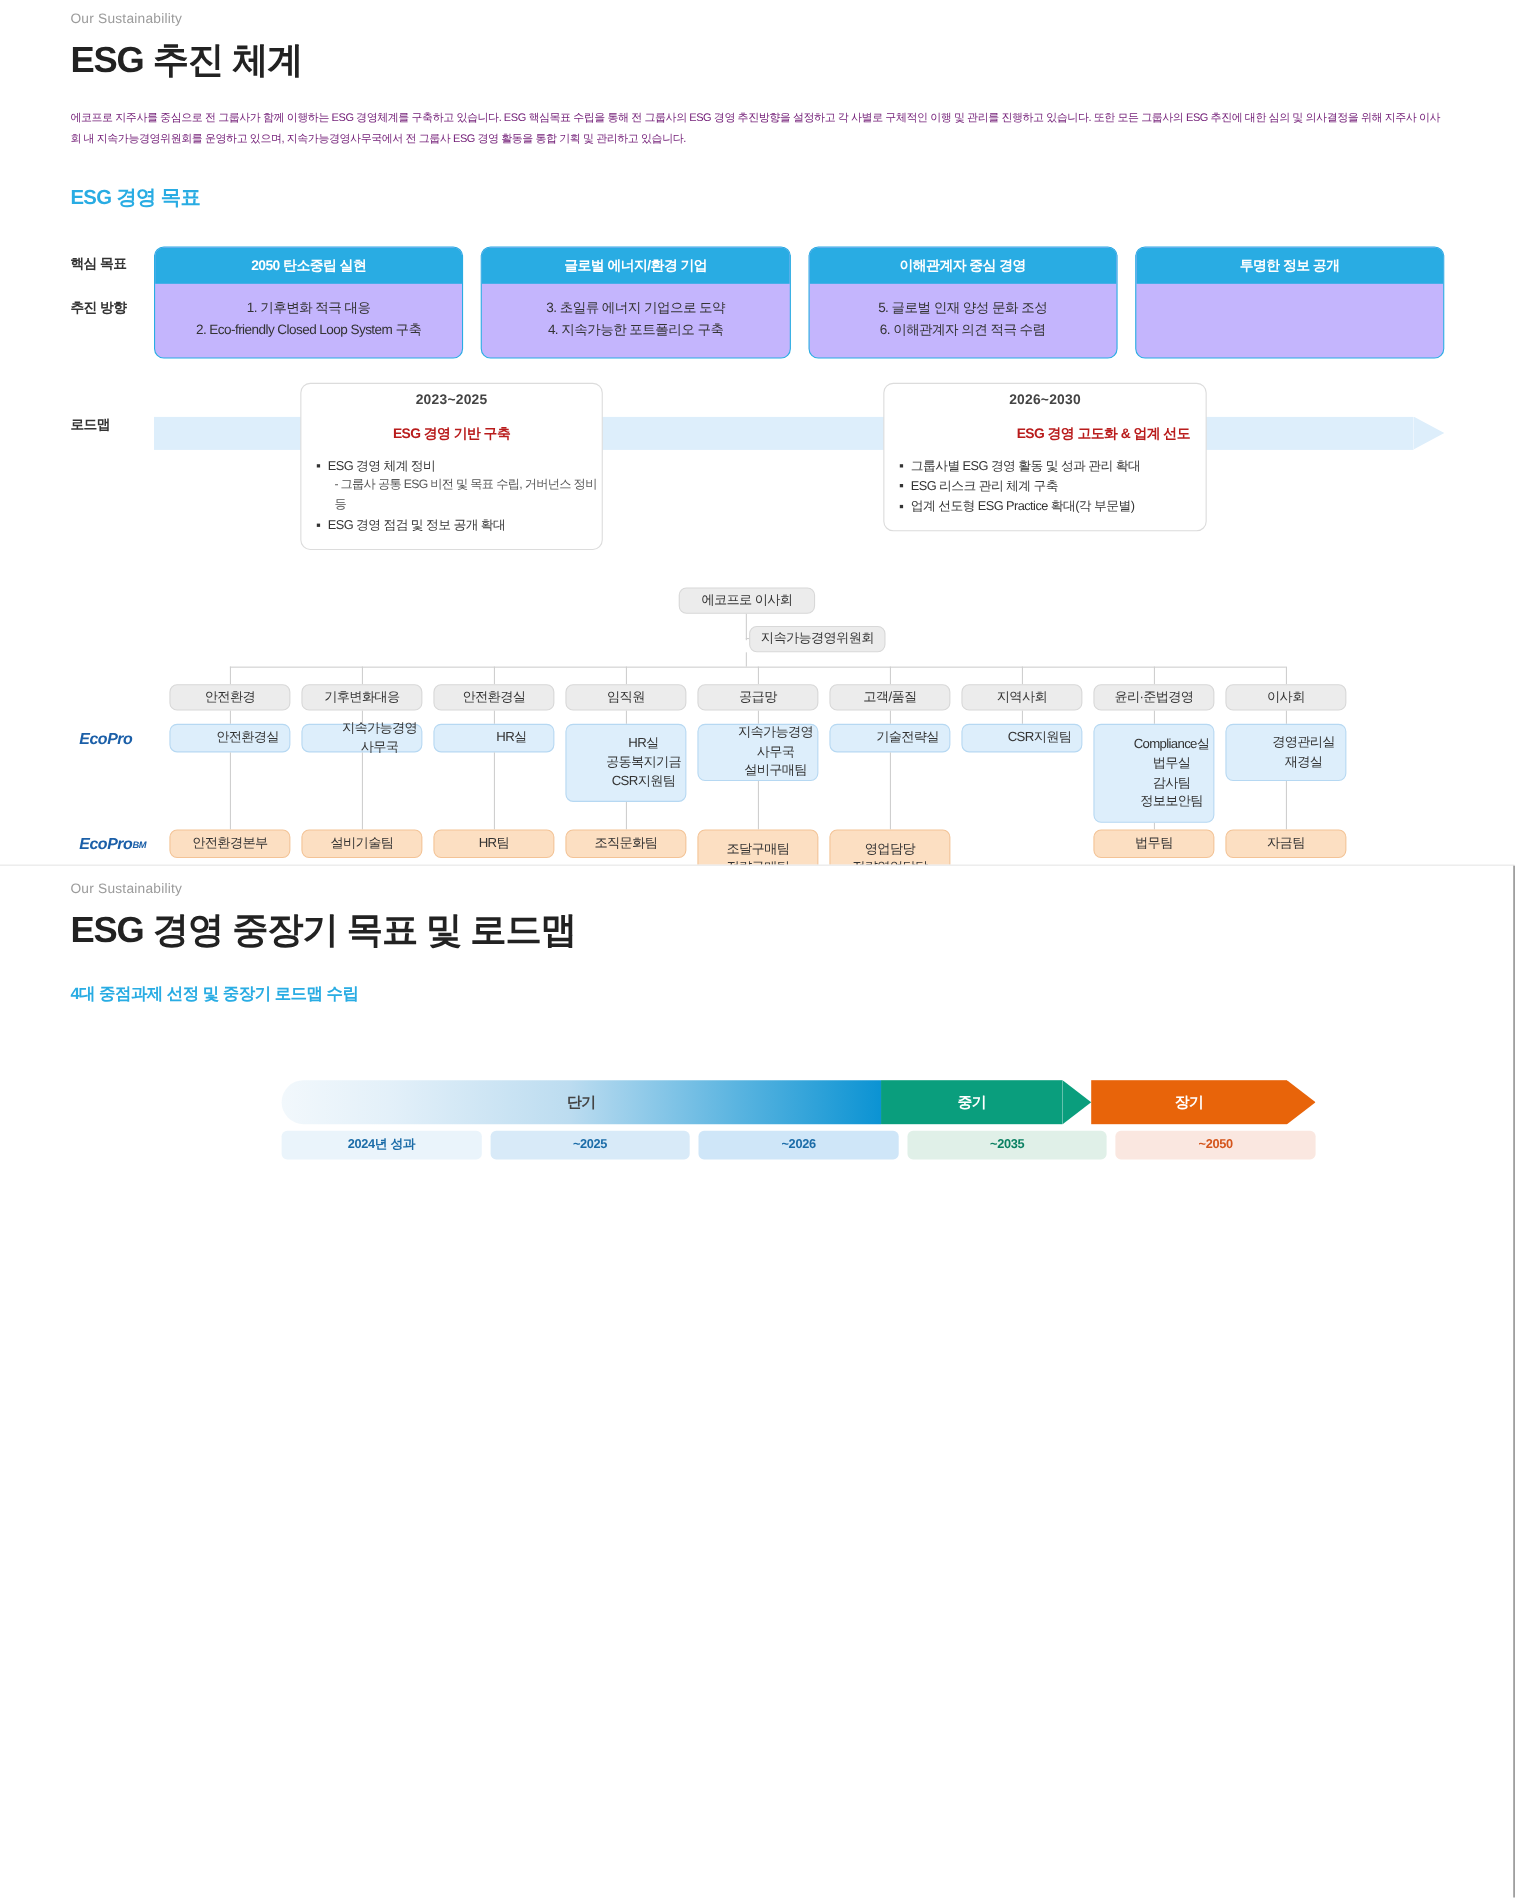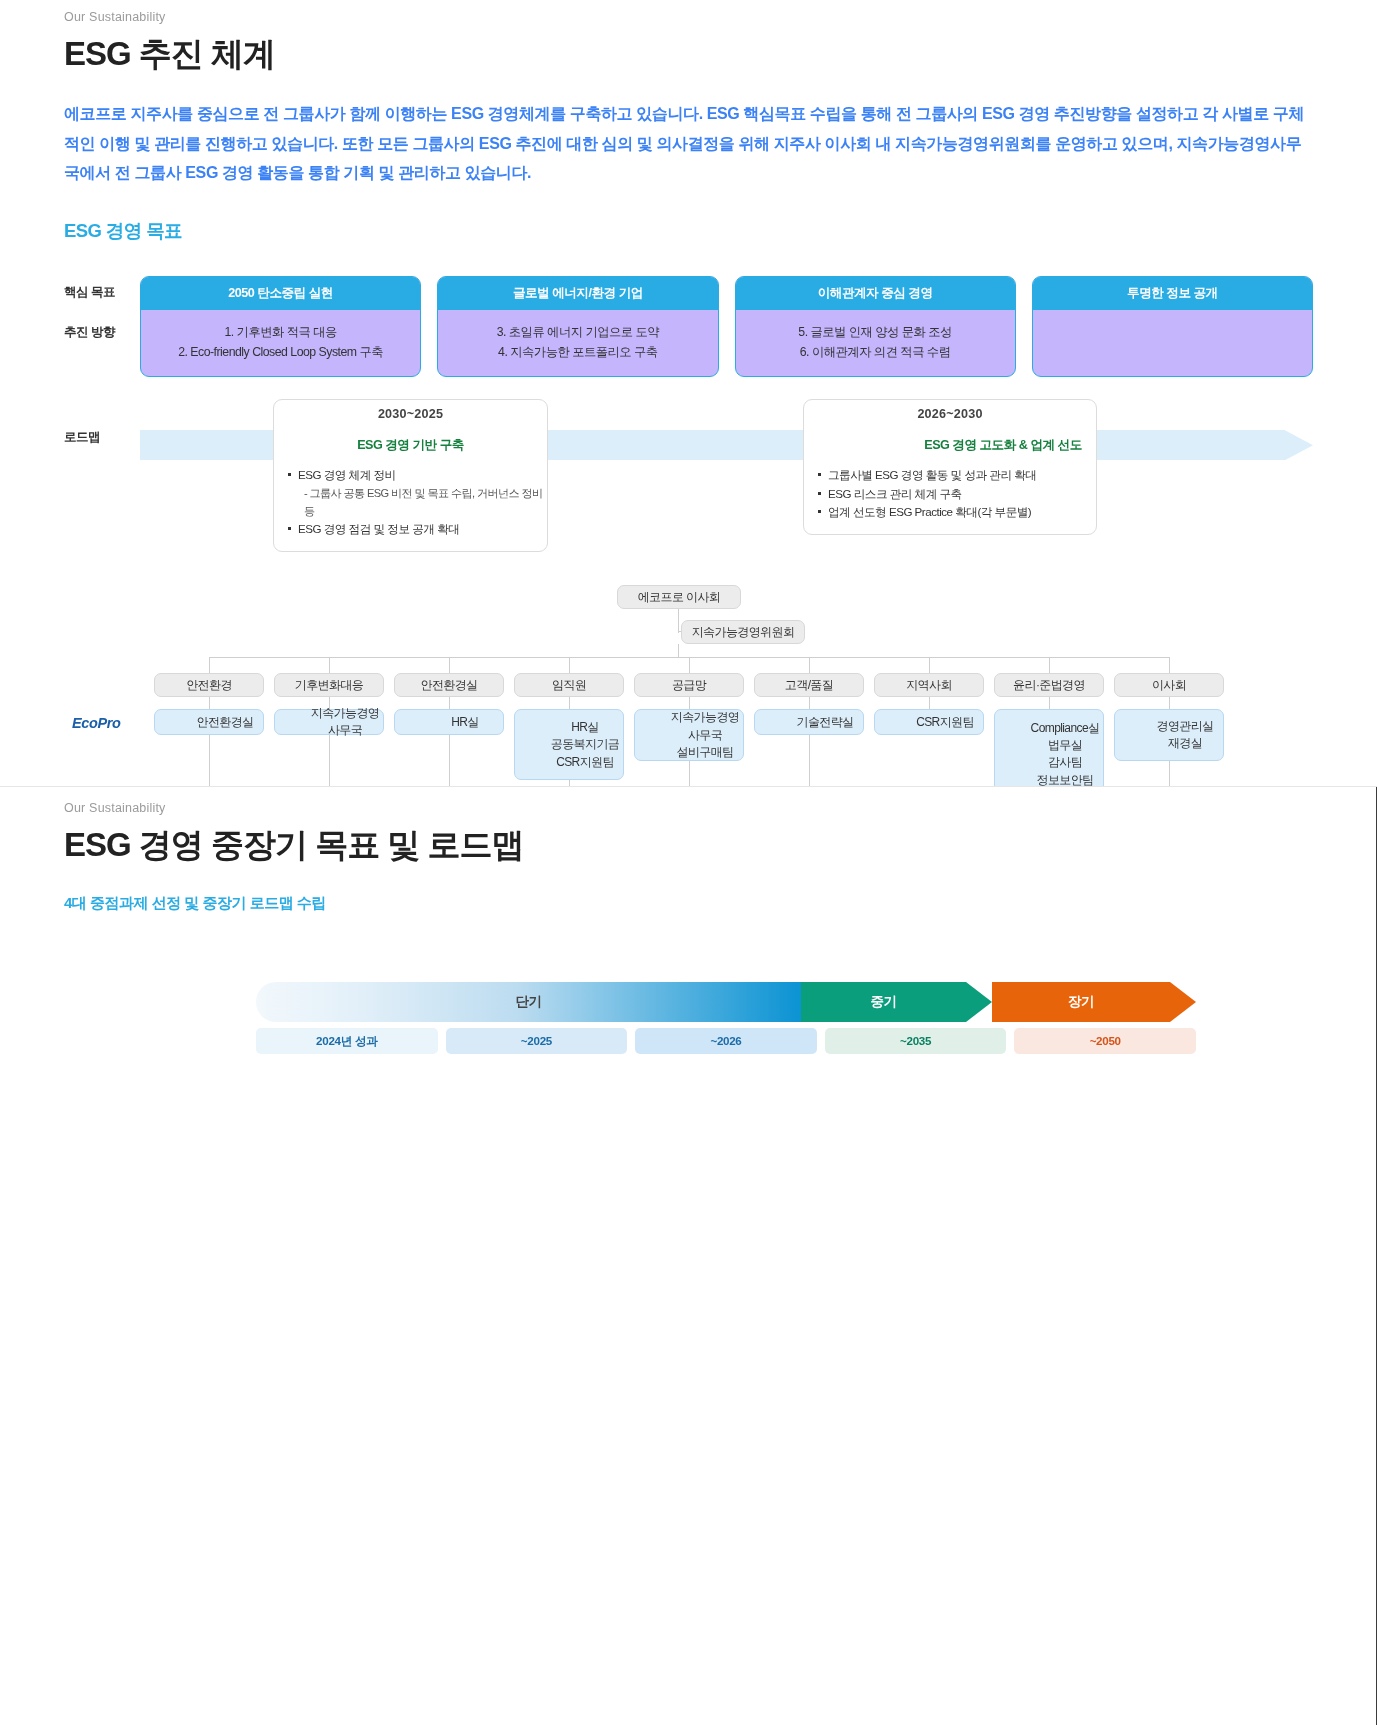--- a/index.html
+++ b/index.html
@@ -9,21 +9,21 @@
     width:1377px; height:1725px; position:relative;
     font-family:"Liberation Sans","DejaVu Sans",sans-serif;
     color:#333; overflow:hidden;
   }
   .page{ position:absolute; left:0; top:0; width:1377px; }
 
   
   .eyebrow{ font-size:12.5px; color:#9b9b9b; letter-spacing:.2px; }
   .h1{ font-size:33px; font-weight:bold; color:#222; letter-spacing:-1px; margin-top:8px;}
   .lead{
-    font-size:16px; font-weight:bold; line-height:1.85; color:#3b82f6;
+    font-size:10px; font-weight:normal; line-height:1.85; color:#701a75;
     letter-spacing:-.4px;
   }
   .h2{
     font-size:18.5px; font-weight:bold; color:#29ace3; letter-spacing:-.6px;
   }
   .h3{
     font-size:15px; font-weight:bold; color:#29ace3; letter-spacing:-.5px;
   }
 
   
@@ -79,21 +79,21 @@
   .rm-bar .bar-body{
     position:absolute; left:0; top:0; height:30px; right:28px; background:#ddeefb;
   }
   .rm-bar .bar-tip{
     position:absolute; right:0; top:0; width:28px; height:30px;
     background:#ddeefb;
     clip-path:polygon(0 0, 100% 50%, 0 100%);
   }
   .rm-phase{
     position:absolute; top:31px; height:30px; line-height:30px;
-    font-size:12.6px; font-weight:bold; color:#15803d; text-align:center;
+    font-size:12.6px; font-weight:bold; color:#b91c1c; text-align:center;
     letter-spacing:-.5px; z-index:2;
   }
 
   
   .gov{ margin-top:26px; position:relative; height:300px; }
   .gov-canvas{ position:absolute; left:0; top:0; width:1249px; height:300px; }
   .node{
     position:absolute; border-radius:7px; text-align:center;
     font-size:12px; letter-spacing:-.6px; color:#333;
     display:flex; align-items:center; justify-content:center;
@@ -192,21 +192,21 @@
     </div>
 
     <div class="roadmap">
       <div class="rm-lbl">로드맵</div>
       <div class="rm-area" id="rm-area">
         <div class="rm-bar">
           <div class="bar-body"></div>
           <div class="bar-tip"></div>
         </div>
       <div class="rm-box" style="left: 133px; width: 275px;">
-            <div class="rm-year">2030~2025</div>
+            <div class="rm-year">2023~2025</div>
             <div class="rm-spacer"></div>
             <div class="rm-list">
               <div class="rm-li">ESG 경영 체계 정비</div>
               <div class="rm-sub">- 그룹사 공통 ESG 비전 및 목표 수립, 거버넌스 정비 등</div>
               <div class="rm-li">ESG 경영 점검 및 정보 공개 확대</div>
             </div>
           </div>
           <div class="rm-phase" style="left: 0px; width: 541px;">ESG 경영 기반 구축</div>
           <div class="rm-box" style="left: 663px; width: 294px;">
             <div class="rm-year">2026~2030</div>

